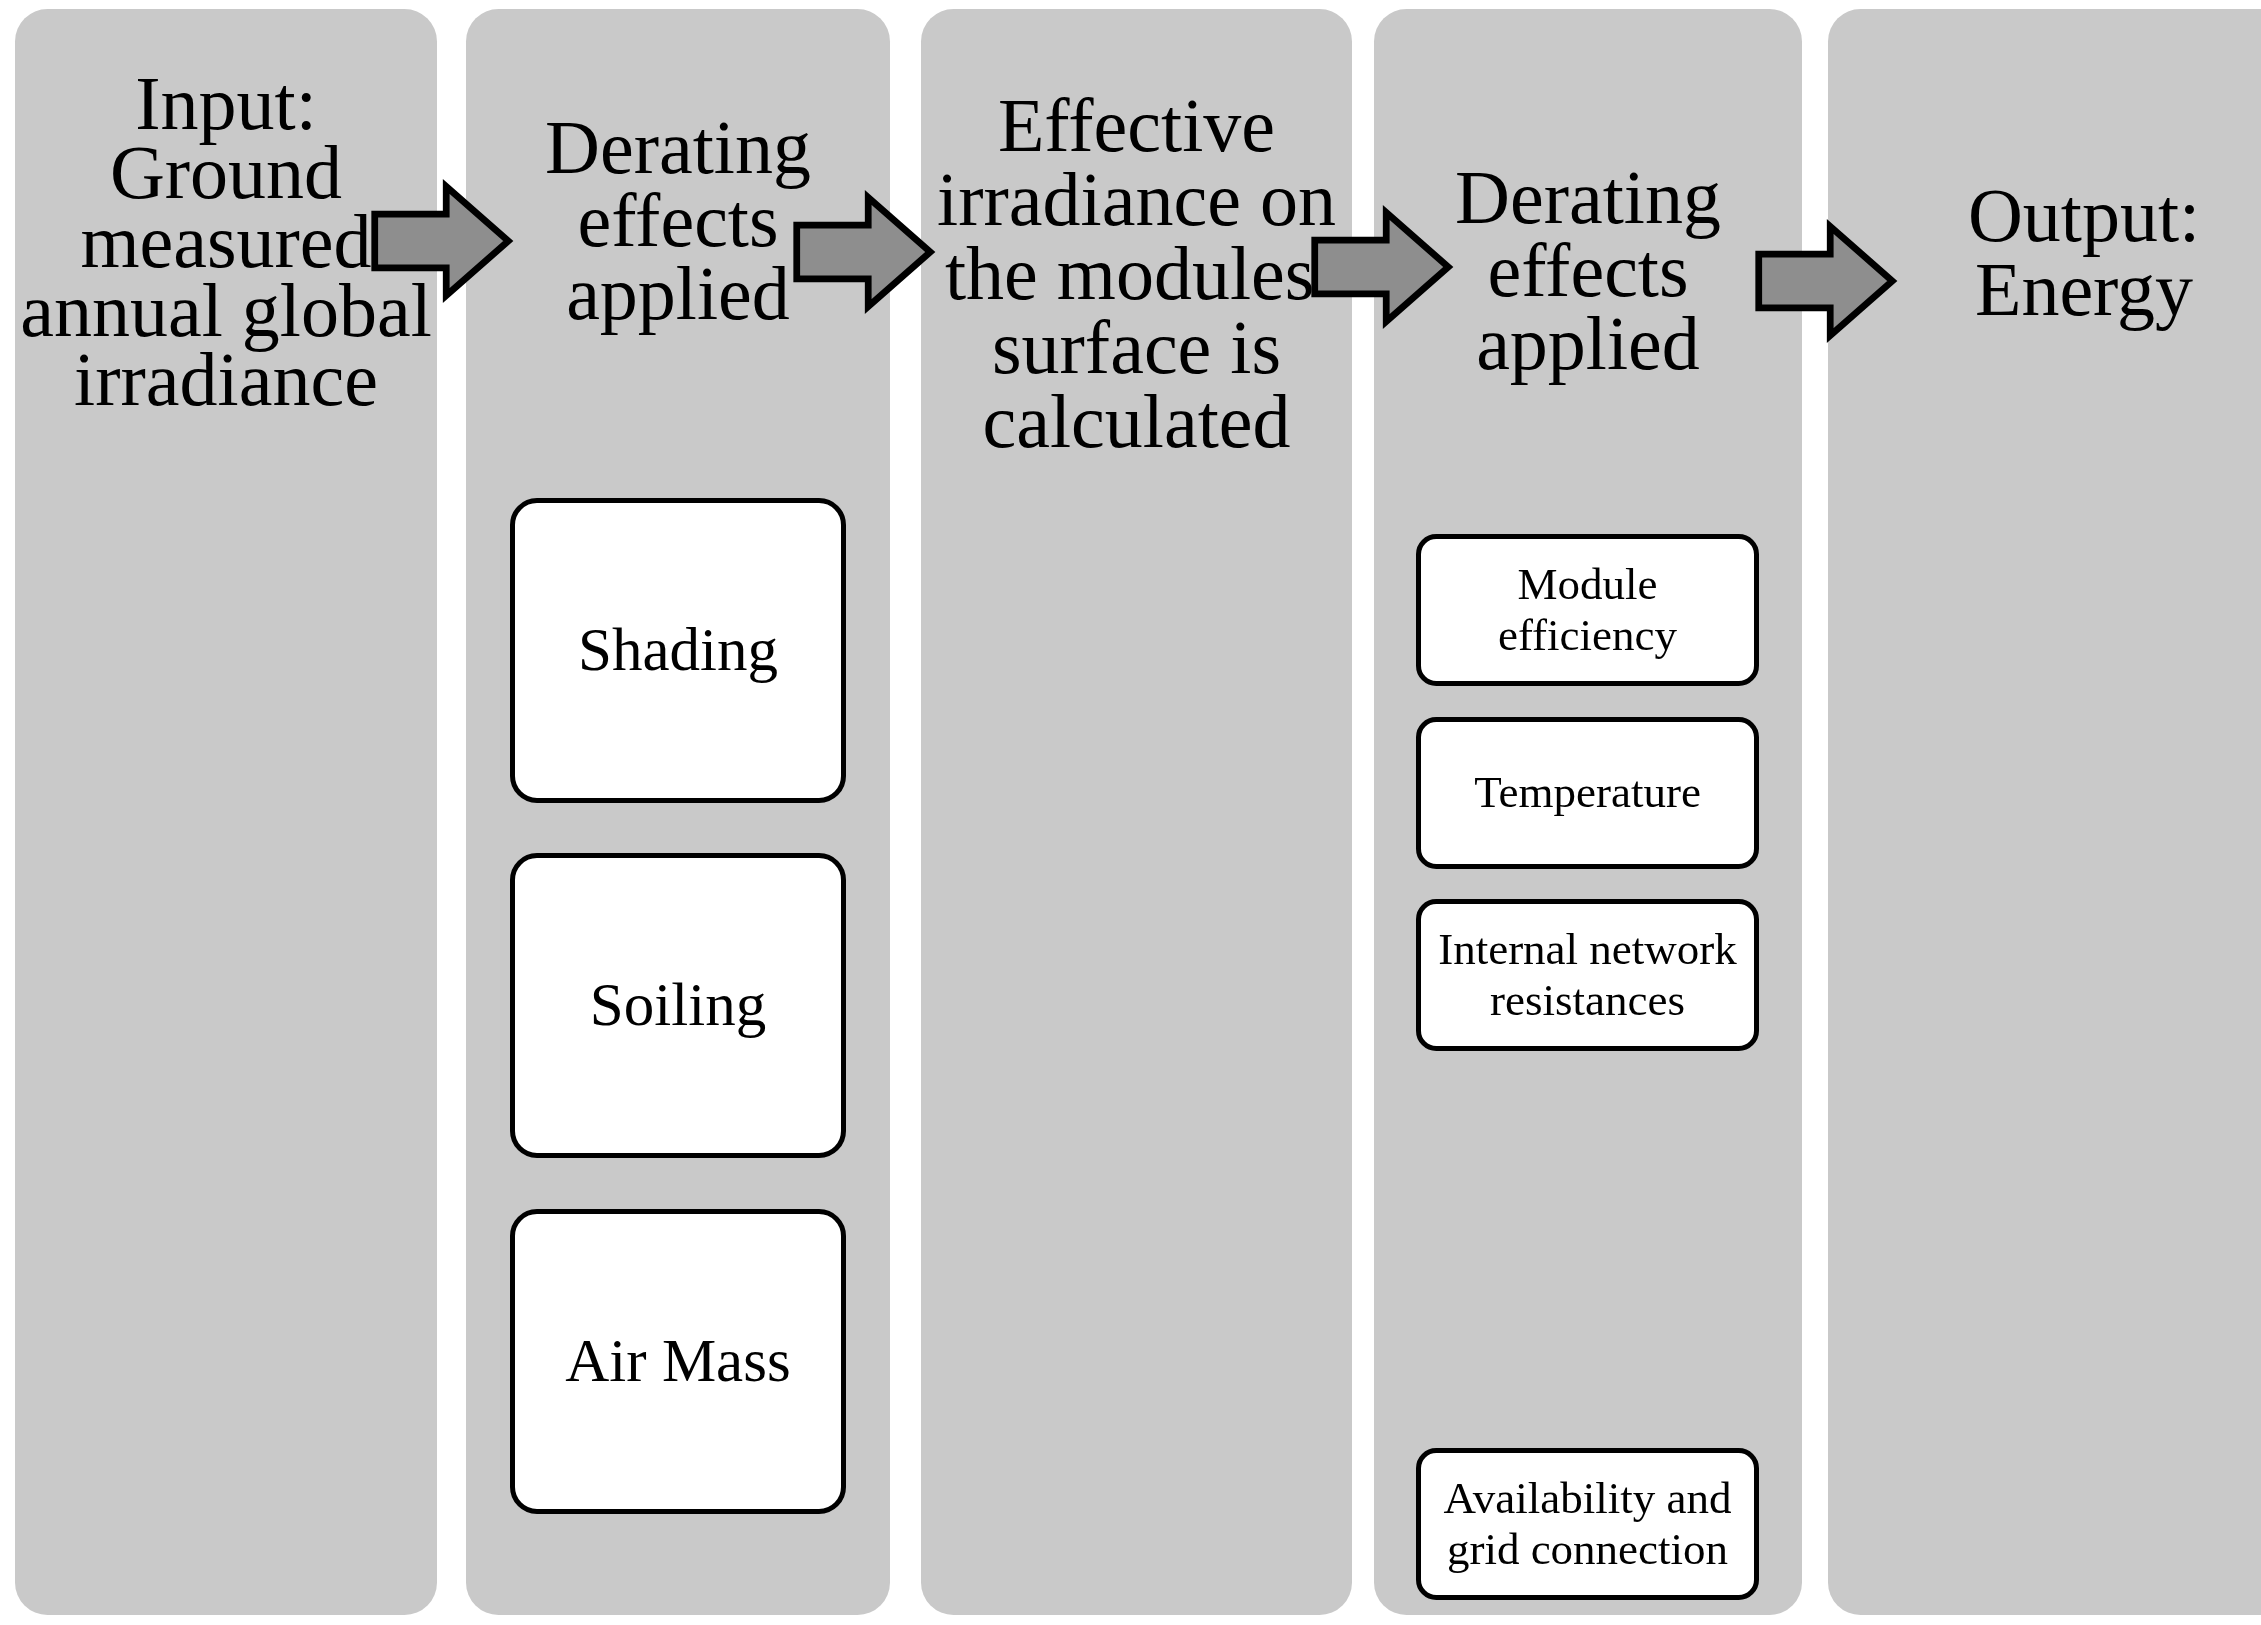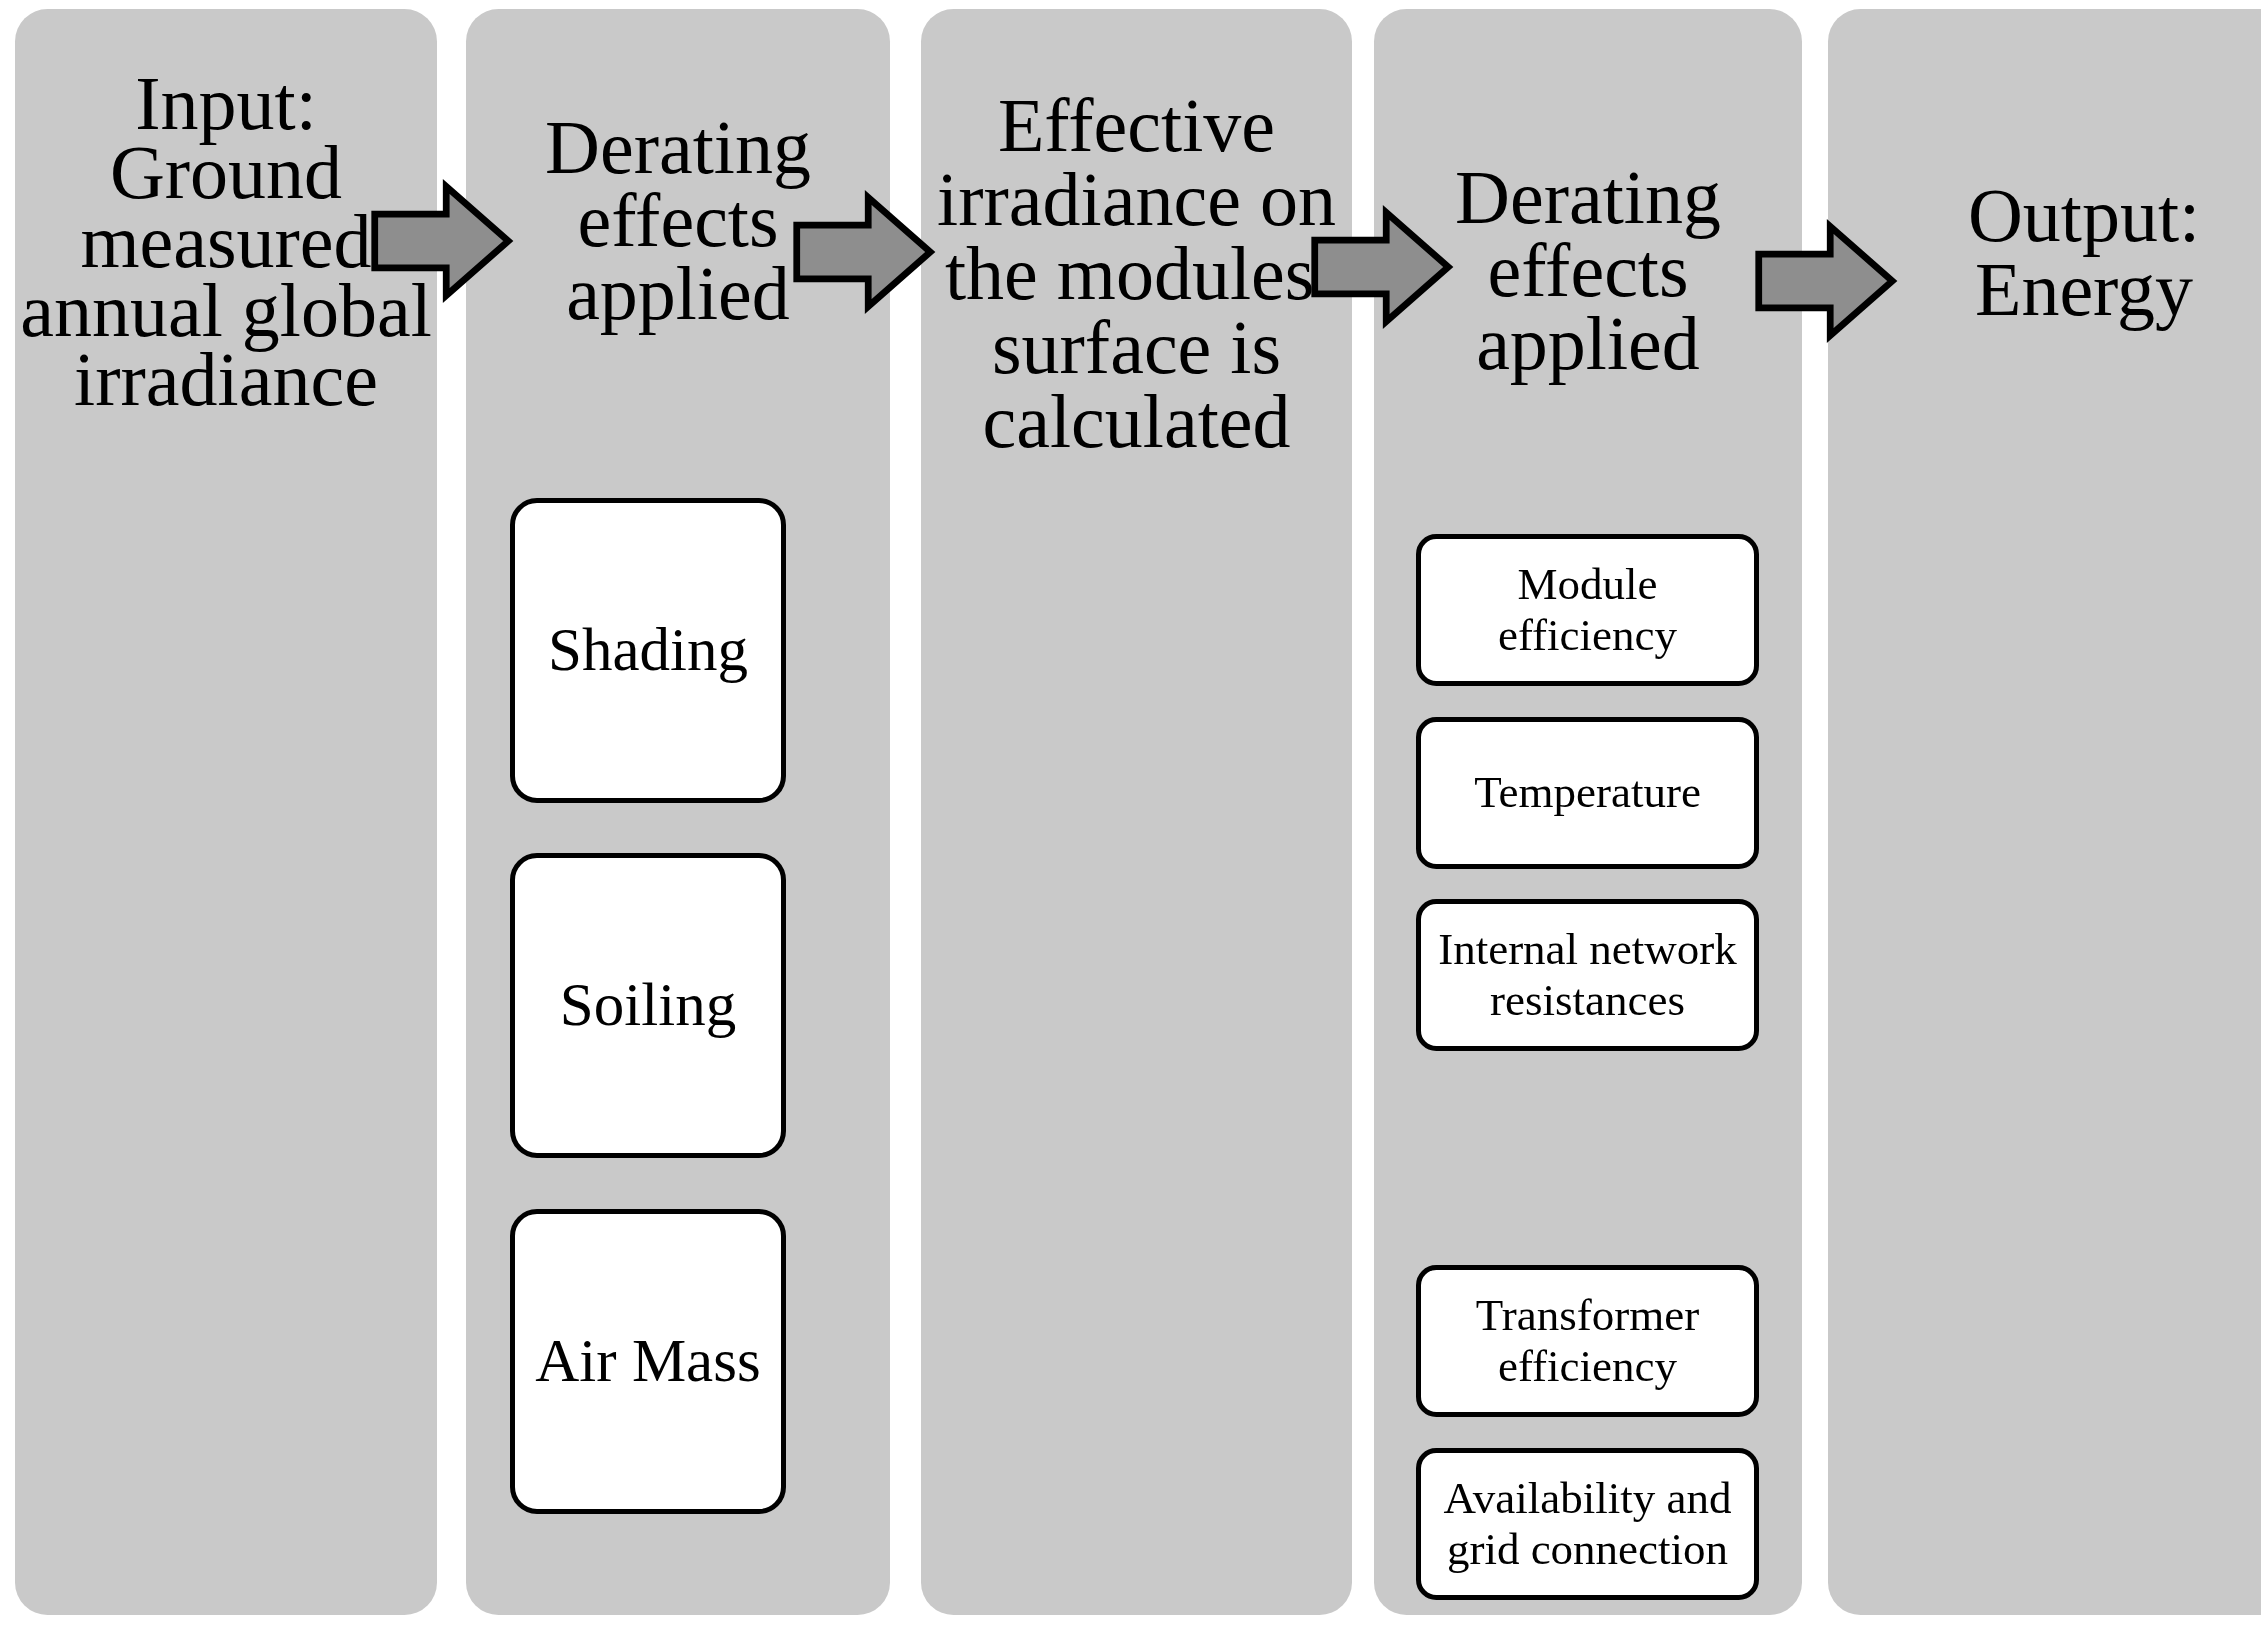--- a/index.html
+++ b/index.html
@@ -41,21 +41,21 @@
   #col5 .col-title{top:169px;line-height:74px;}
 
   .wbox{
     position:absolute;
     background:var(--box_bg);
     border:5.4px solid var(--box_border);
     display:flex;align-items:center;justify-content:center;
     text-align:center;
   }
   
-  #col2 .wbox{left:44px;width:276px;height:305px;border-radius:27px;
+  #col2 .wbox{left:44px;width:336px;height:305px;border-radius:27px;
               font-size:61px;line-height:68px;}
   #b-shading{top:489px;}
   #b-soiling{top:844px;}
   #b-airmass{top:1200px;}
 
   
   #col4 .wbox{left:42px;width:343px;height:152px;border-radius:20.3px;
               font-size:45px;line-height:51px;padding:0 5.4px;margin-top:32px;}
   #b-module{top:493px;}
   #b-temperature{top:676px;}
@@ -106,21 +106,20 @@
 calculated</div>
   </section>
 
   <section class="col" id="col4">
     <div class="col-title">Derating
 effects
 applied</div>
     <div class="wbox" id="b-module">Module efficiency</div>
     <div class="wbox" id="b-temperature">Temperature</div>
     <div class="wbox" id="b-network">Internal network resistances</div>
-    <div class="wbox" id="b-transformer">Transformer efficiency</div>
     <div class="wbox" id="b-availability">Availability and grid connection</div>
   </section>
 
   <section class="col" id="col5">
     <div class="col-title">Output:
 Energy</div>
   </section>
 
   <svg class="arrow" id="arrow1" viewBox="0 0 208 172" aria-hidden="true">
     <polygon points="5,46 111,46 111,5 203,86 111,167 111,126 5,126"></polygon>

